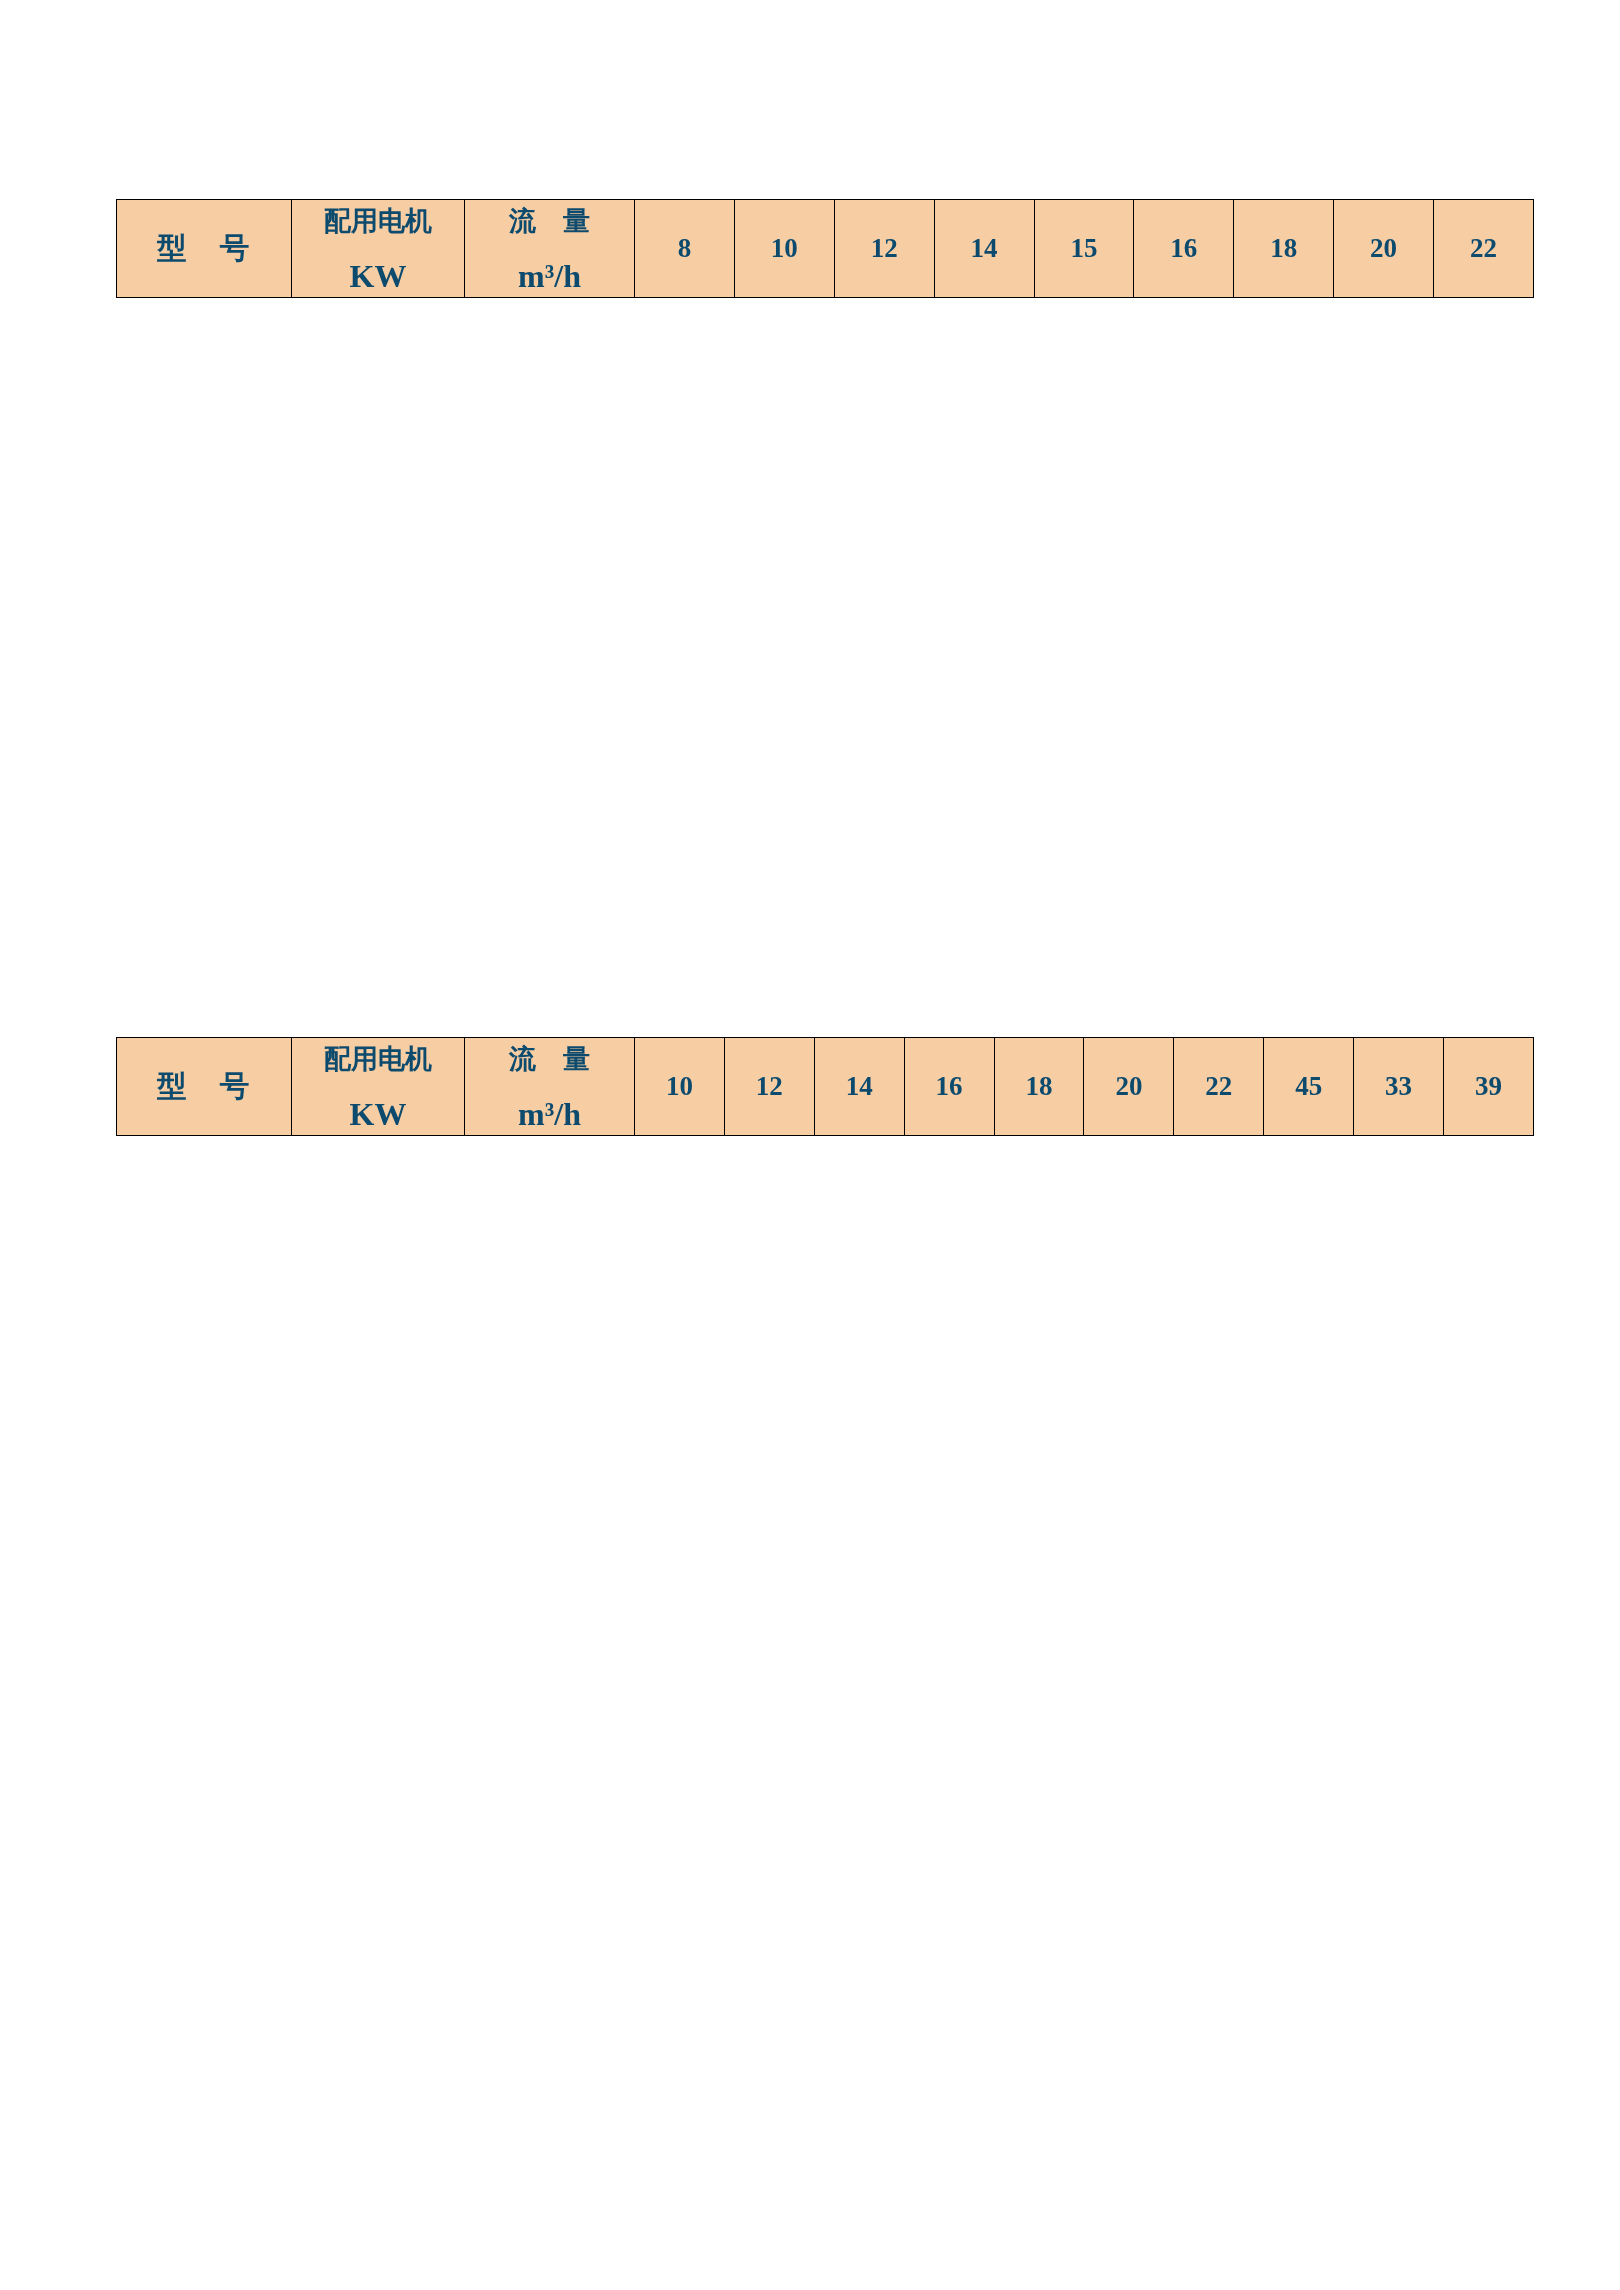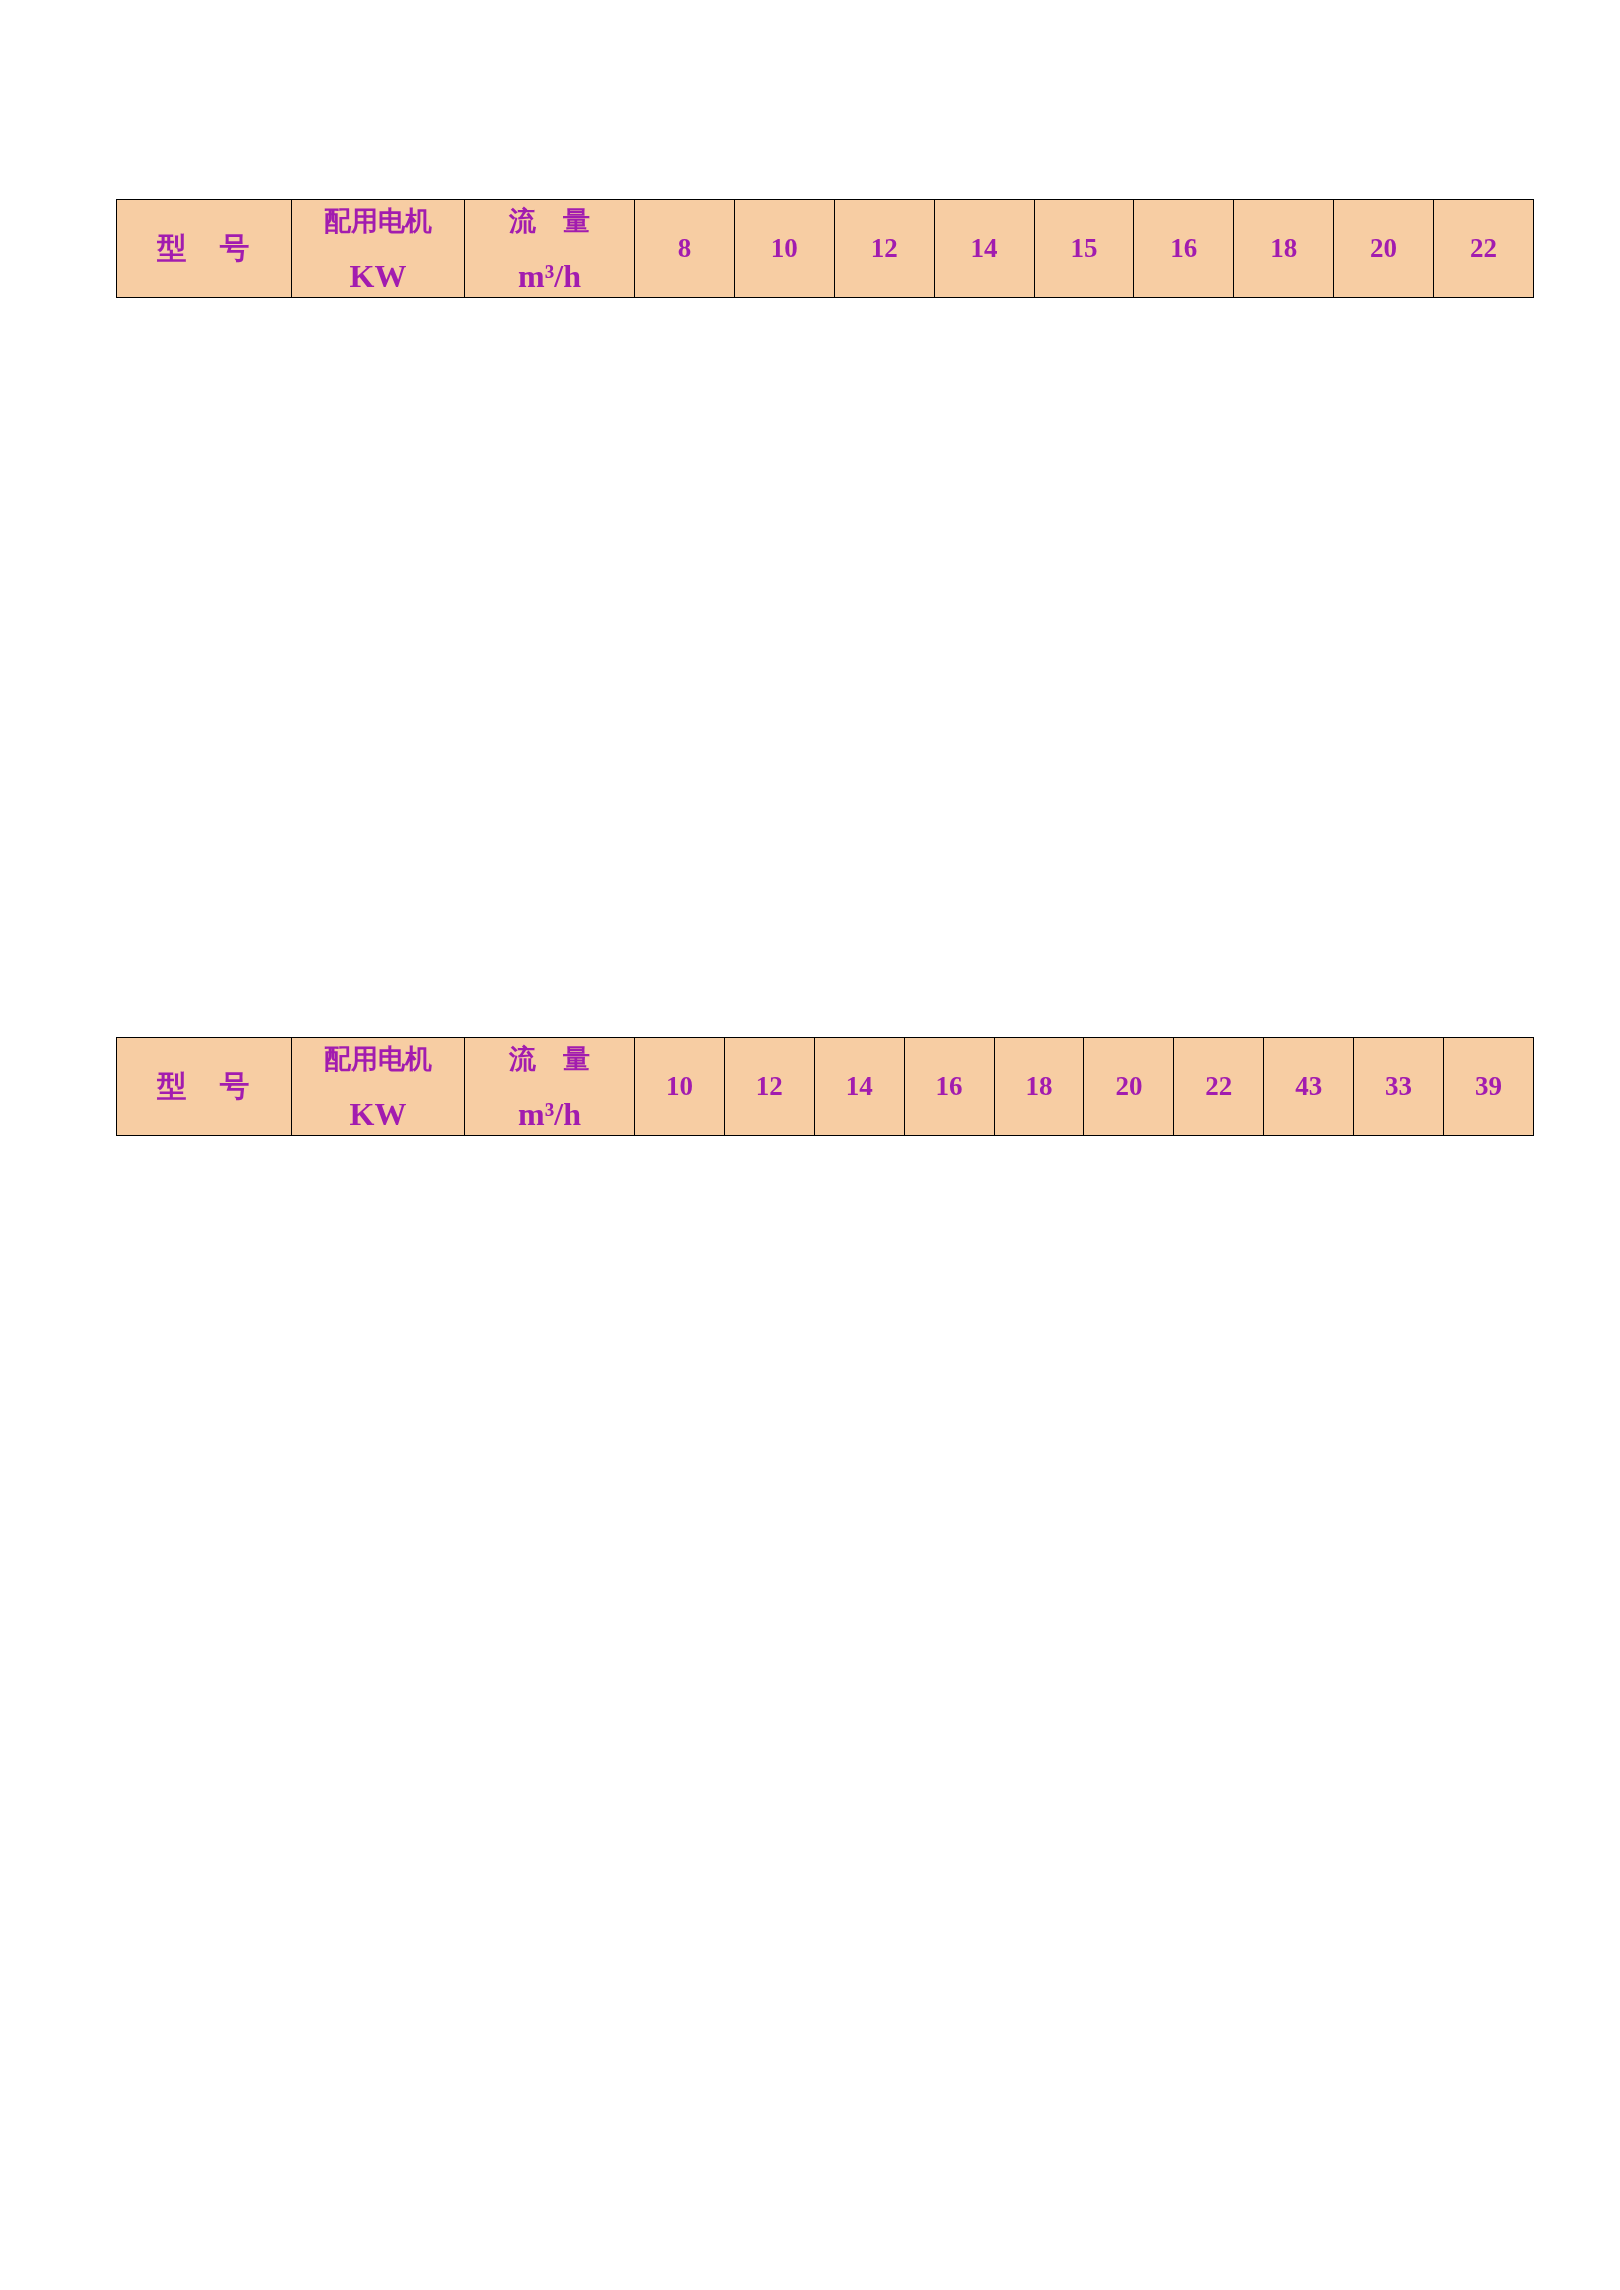--- a/index.html
+++ b/index.html
@@ -2,21 +2,21 @@
 <html style="font-size:14.3px"><head>
 <meta charset="utf-8">
 <style>
   html,body{margin:0;padding:0;background:#ffffff;}
   .sheet{
     position:relative;
     width:1620px;
     height:2291px;
     background:#ffffff;
     font-family:"Liberation Serif","DejaVu Serif",serif;
-    color:#a21caf;
+    color:#0c4a6e;
   }
   table.spec{
     position:absolute;
     left:116px;
     border-collapse:collapse;
     table-layout:fixed;
     width:1418px;
     background:#ffffff;
   }
   #t1{top:199px;}
@@ -112,21 +112,21 @@
           <div class="wide">流　量</div>
           <div class="l2">m³/h</div>
         </th>
         <th>10</th>
         <th>12</th>
         <th>14</th>
         <th>16</th>
         <th>18</th>
         <th>20</th>
         <th>22</th>
-        <th>43</th>
+        <th>45</th>
         <th>33</th>
         <th>39</th>
       </tr>
     </thead>
     <tbody id="t2-body"></tbody>
   </table>
 
 </div>
 
 

